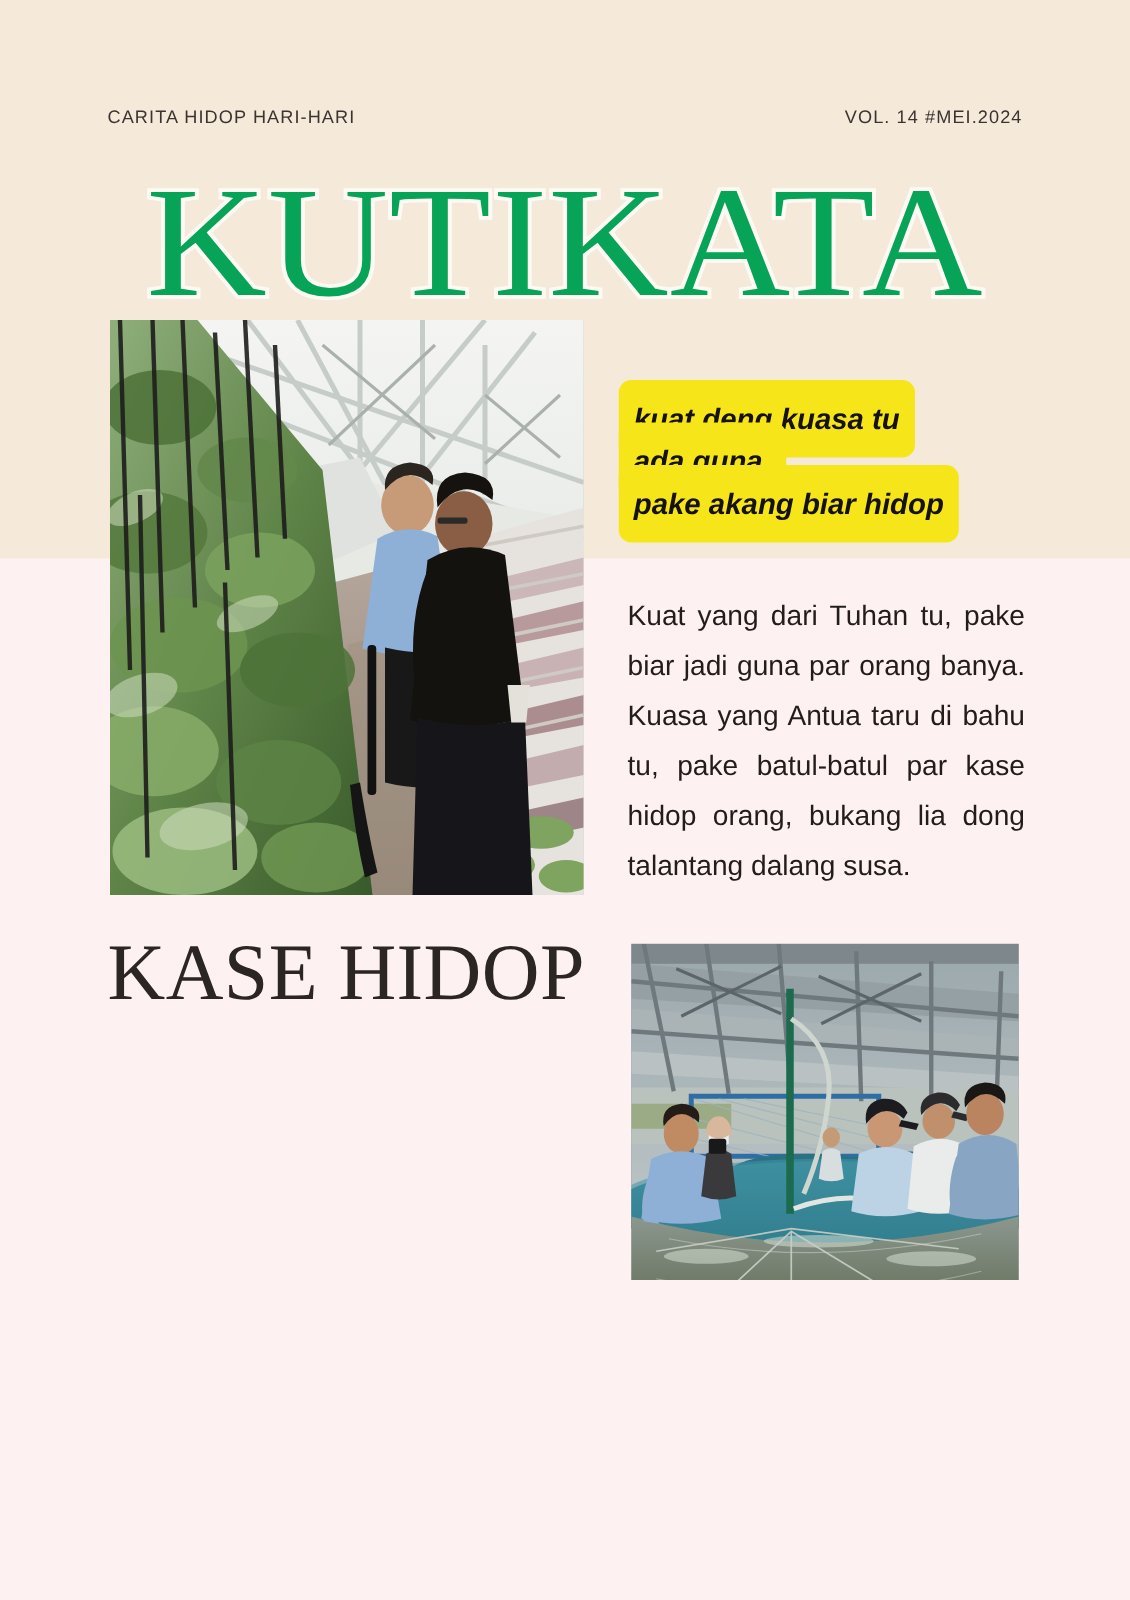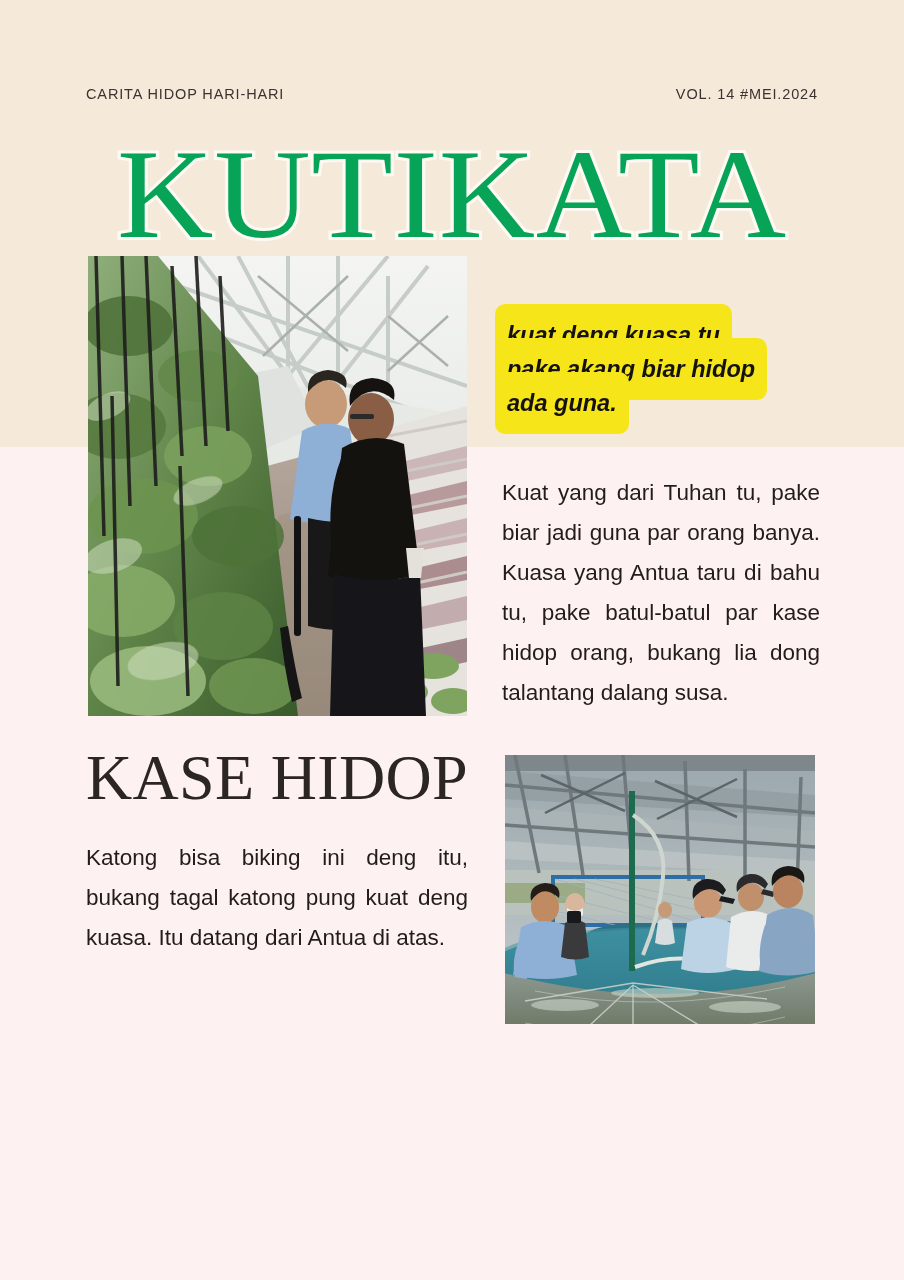--- a/index.html
+++ b/index.html
@@ -339,32 +339,31 @@
       <path d="M318 292 l18 0 l-3 30 l-12 0z" fill="#e4e1da"></path>
     </svg>
   </div>
 
   <div class="title-wrap">
     <span class="title">KUTIKATA</span>
   </div>
 
   <div class="quote">
     <p><span class="hl">kuat deng kuasa tu</span></p>
+    <p><span class="hl">ada guna.</span></p>
     <p><span class="hl">pake akang biar hidop</span></p>
-    <p><span class="hl">ada guna.</span></p>
   </div>
 
   <div class="body-right">
     <p>Kuat yang dari Tuhan tu, pake biar jadi guna par orang banya. Kuasa yang Antua taru di bahu tu, pake batul-batul par kase hidop orang, bukang lia dong talantang dalang susa.</p>
   </div>
 
   <div class="headline">KASE HIDOP</div>
 
   <div class="body-left">
-    <p>Katong bisa biking ini deng itu, bukang tagal katong pung kuat deng kuasa. Itu datang dari Antua di atas.</p>
   </div>
 
   <div class="photo-farm">
     <svg width="310" height="340" viewBox="0 0 310 340" preserveAspectRatio="xMidYMid slice">
       <defs>
         <linearGradient id="ff-sky" x1="0" y1="0" x2="0" y2="1">
           <stop offset="0" stop-color="#9aa7ac"></stop>
           <stop offset="1" stop-color="#cfd6d6"></stop>
         </linearGradient>
         <linearGradient id="ff-water" x1="0" y1="0" x2="0" y2="1">

